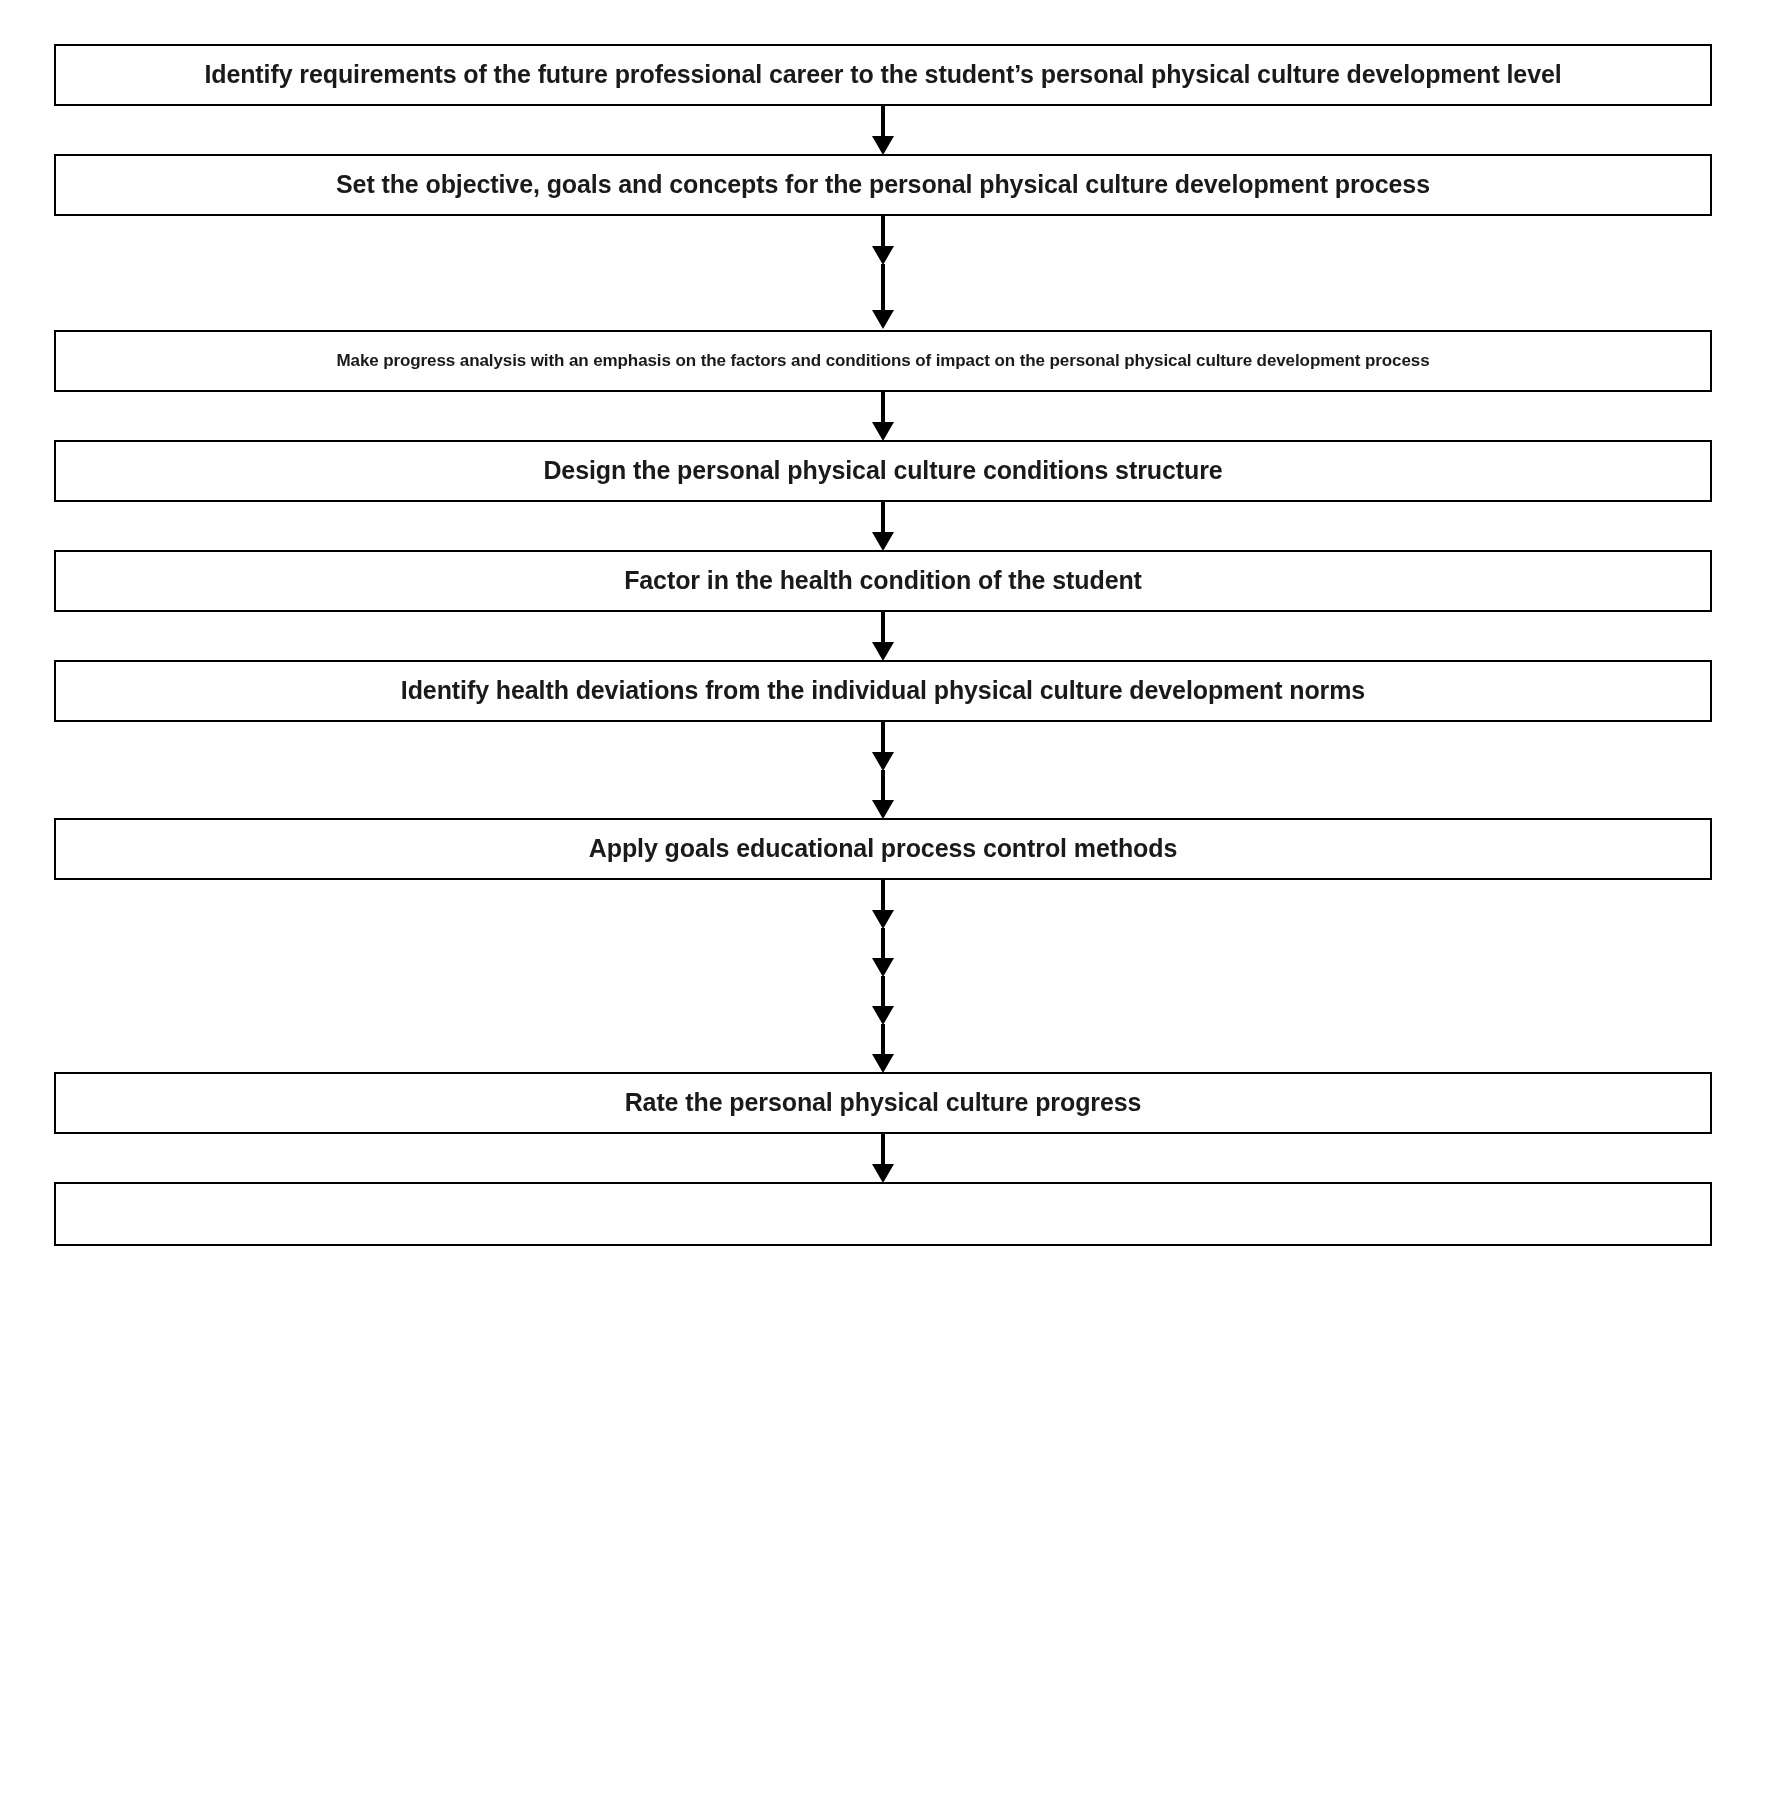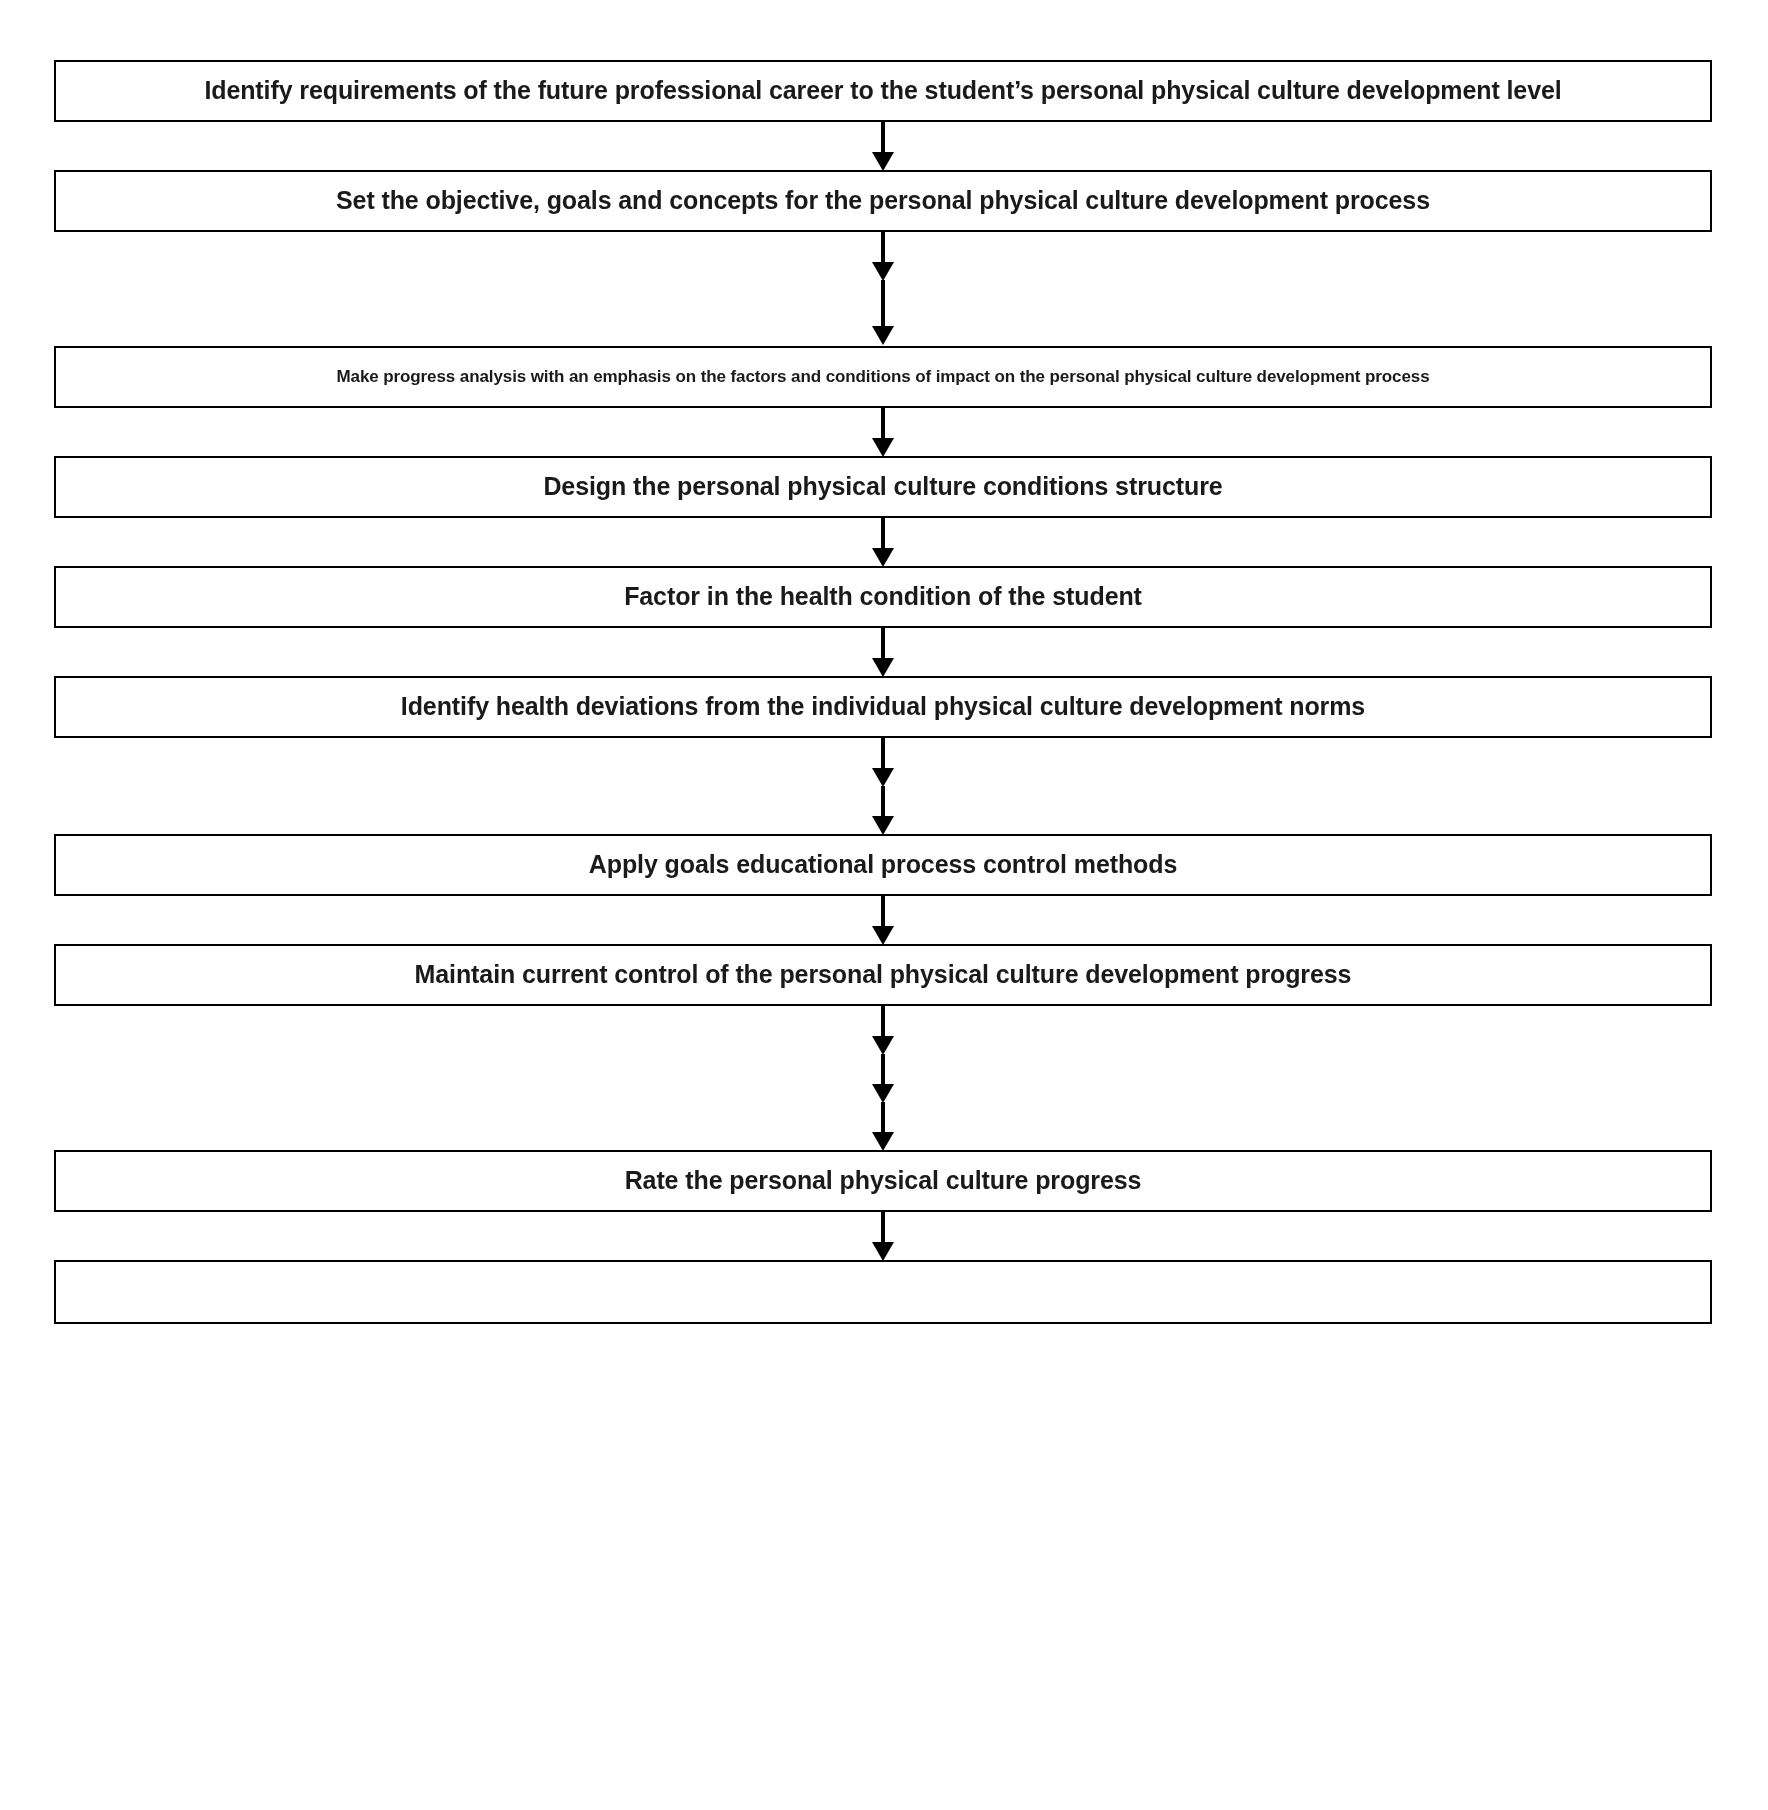--- a/index.html
+++ b/index.html
@@ -15,21 +15,21 @@
   #canvas {
     position: relative;
     width: 1768px;
     height: 1810px;
     background: #ffffff;
     overflow: hidden;
   }
   .flow {
     position: absolute;
     left: 54px;
-    top: 60px;
+    top: 44px;
     width: 1658px;
   }
   .step {
     position: relative;
     box-sizing: border-box;
     width: 100%;
     height: 62px;
     border: 2px solid #000000;
     background: #ffffff;
     display: flex;
@@ -142,23 +142,20 @@
         <div class="stem"></div>
         <div class="head"></div>
       </div>
       <div class="step">
         <div class="step-label">Apply goals educational process control methods</div>
       </div>
       <div class="connector">
         <div class="stem"></div>
         <div class="head"></div>
       </div>
-      <div class="step">
-        <div class="step-label">Maintain current control of the personal physical culture development progress</div>
-      </div>
       <div class="connector">
         <div class="stem"></div>
         <div class="head"></div>
       </div>
       <div class="connector">
         <div class="stem"></div>
         <div class="head"></div>
       </div>
       <div class="connector">
         <div class="stem"></div>

